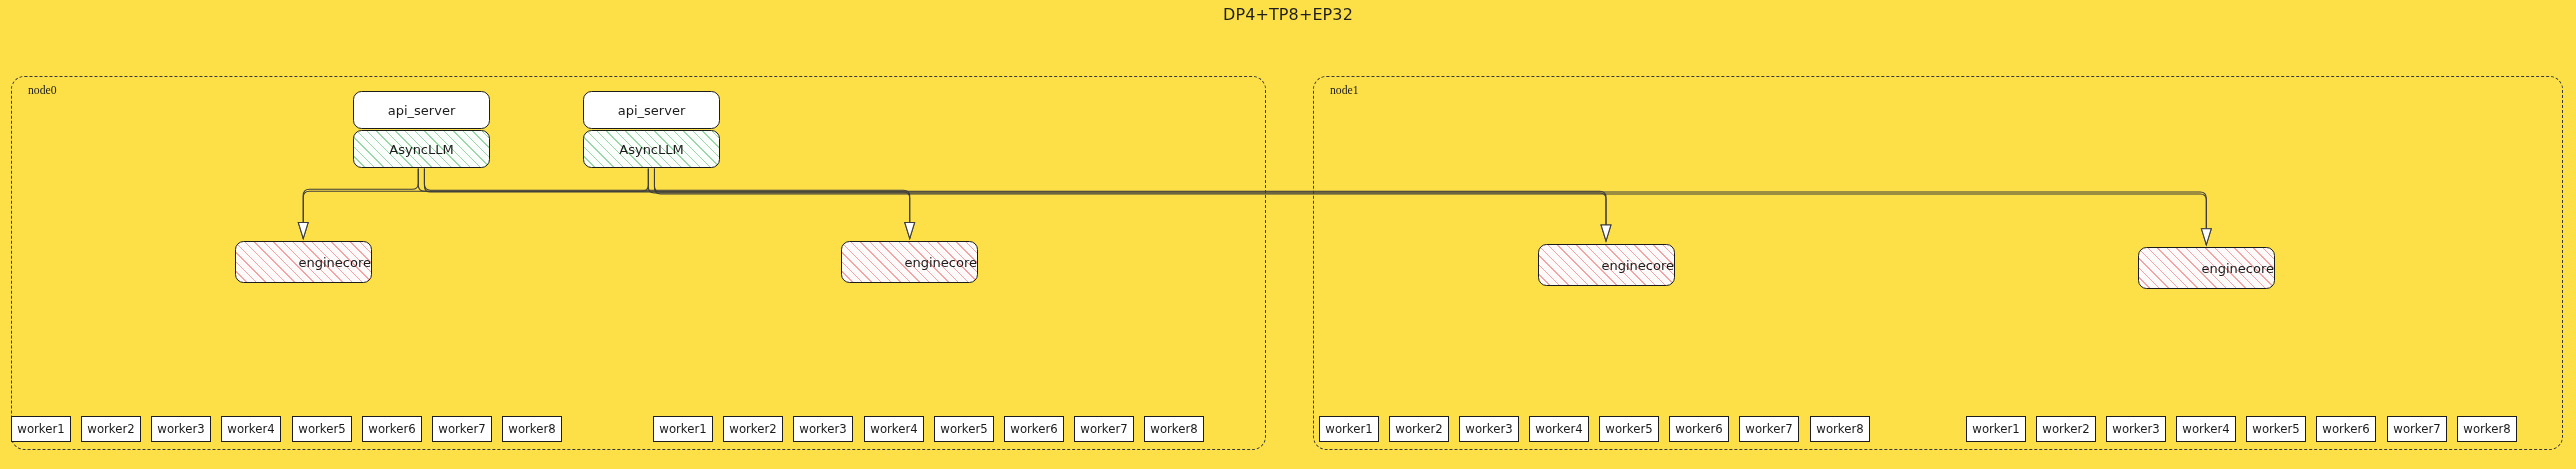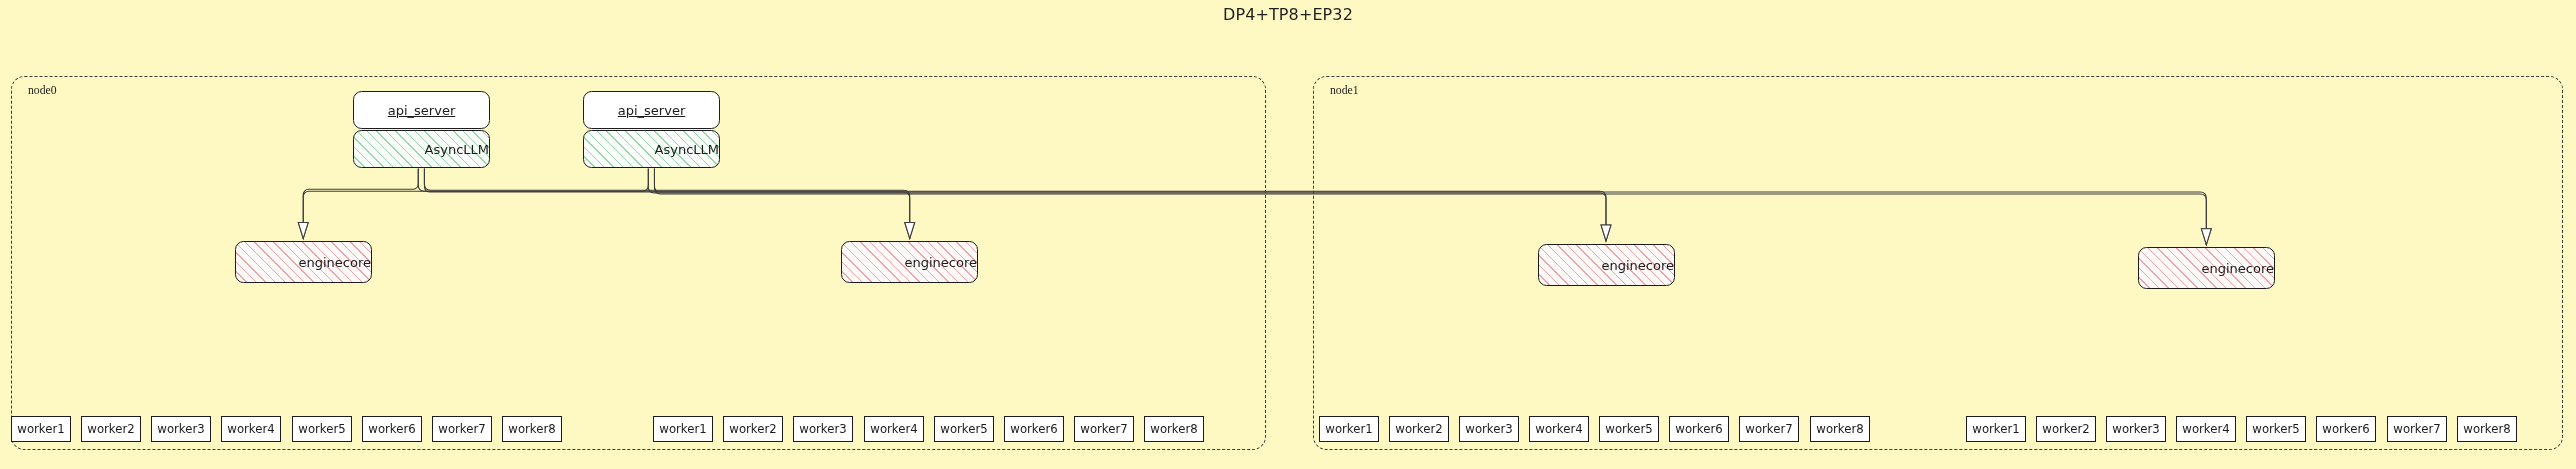--- a/index.html
+++ b/index.html
@@ -7,21 +7,21 @@
     padding: 0;
     background: #ffffff;
   }
   body {
     font-family: "DejaVu Sans", "Liberation Sans", sans-serif;
   }
   #stage {
     position: relative;
     width: 2576px;
     height: 469px;
-    background: #fef9c3;
+    background: #fde047;
     overflow: hidden;
   }
 
   
   .diagram-title {
     position: absolute;
     left: 0;
     top: 4.9px;
     width: 2576px;
     text-align: center;
@@ -59,34 +59,32 @@
     align-items: center;
     justify-content: center;
     font-size: 13px;
     color: #1b1b1b;
     white-space: nowrap;
     background: #ffffff;
   }
 
   .box.api-server {
     background: #ffffff;
-    text-decoration: underline;
   }
 
   
   .box.asyncllm {
     background-color: #fbfffc;
     background-image: repeating-linear-gradient(
       45deg,
       rgba(122, 201, 139, 0.75) 0px,
       rgba(122, 201, 139, 0.75) 1px,
       rgba(255, 255, 255, 0) 1px,
       rgba(255, 255, 255, 0) 6.8px
     );
-    justify-content: flex-end;
   }
 
   
   .box.enginecore {
     background-color: #fffafa;
     background-image: repeating-linear-gradient(
       45deg,
       rgba(240, 150, 150, 0.85) 0px,
       rgba(240, 150, 150, 0.85) 1px,
       rgba(255, 255, 255, 0) 1px,

